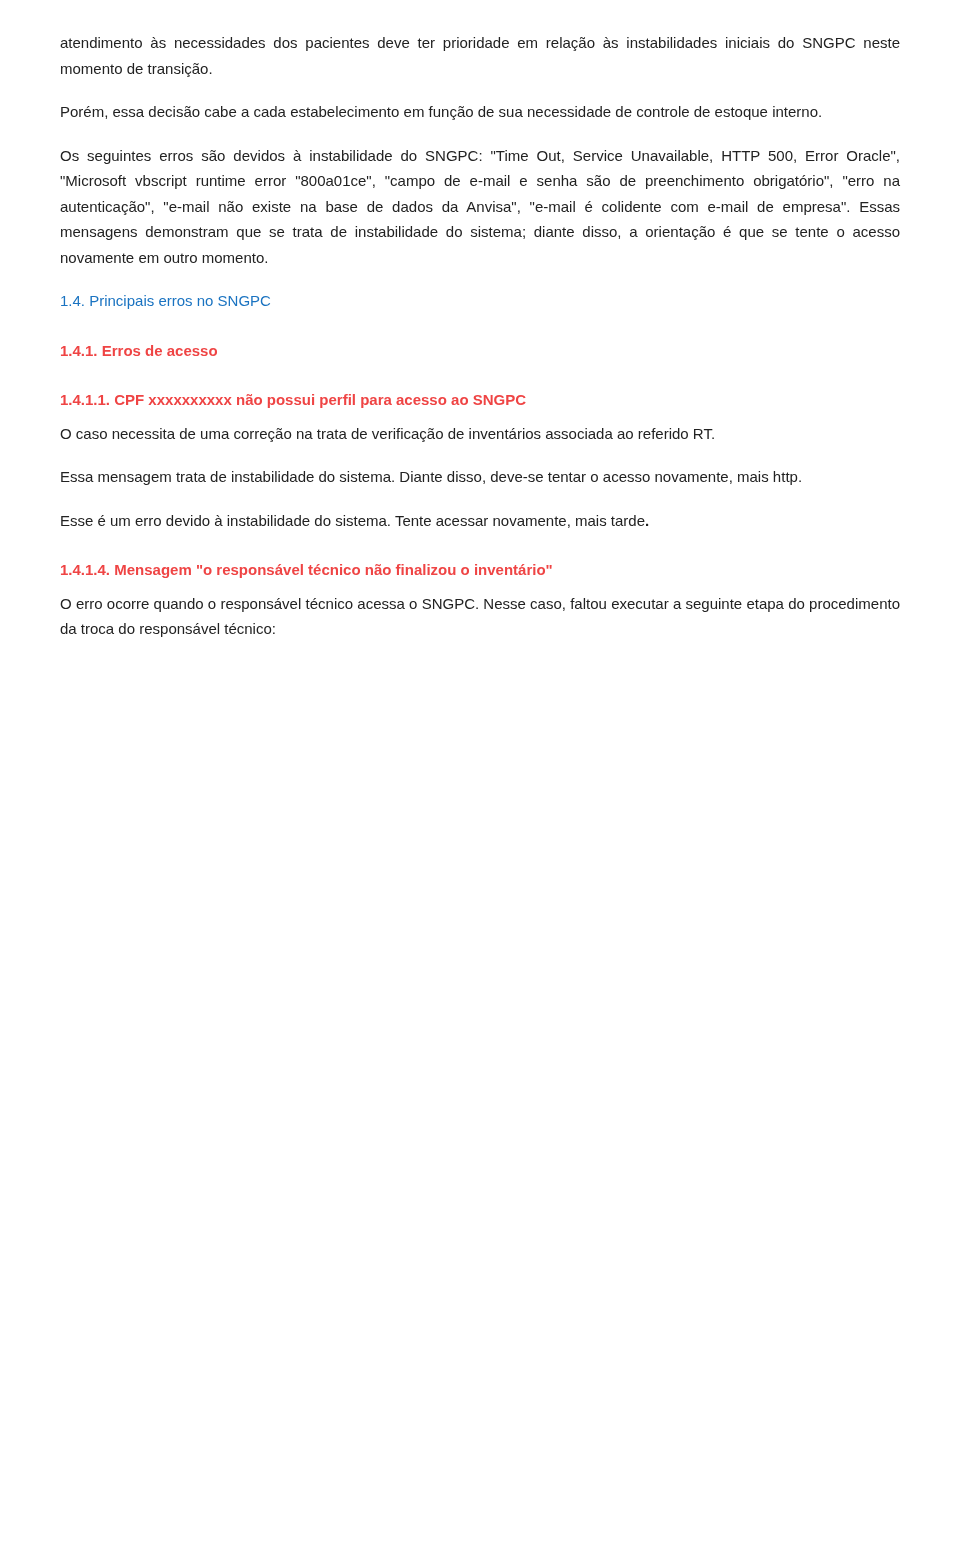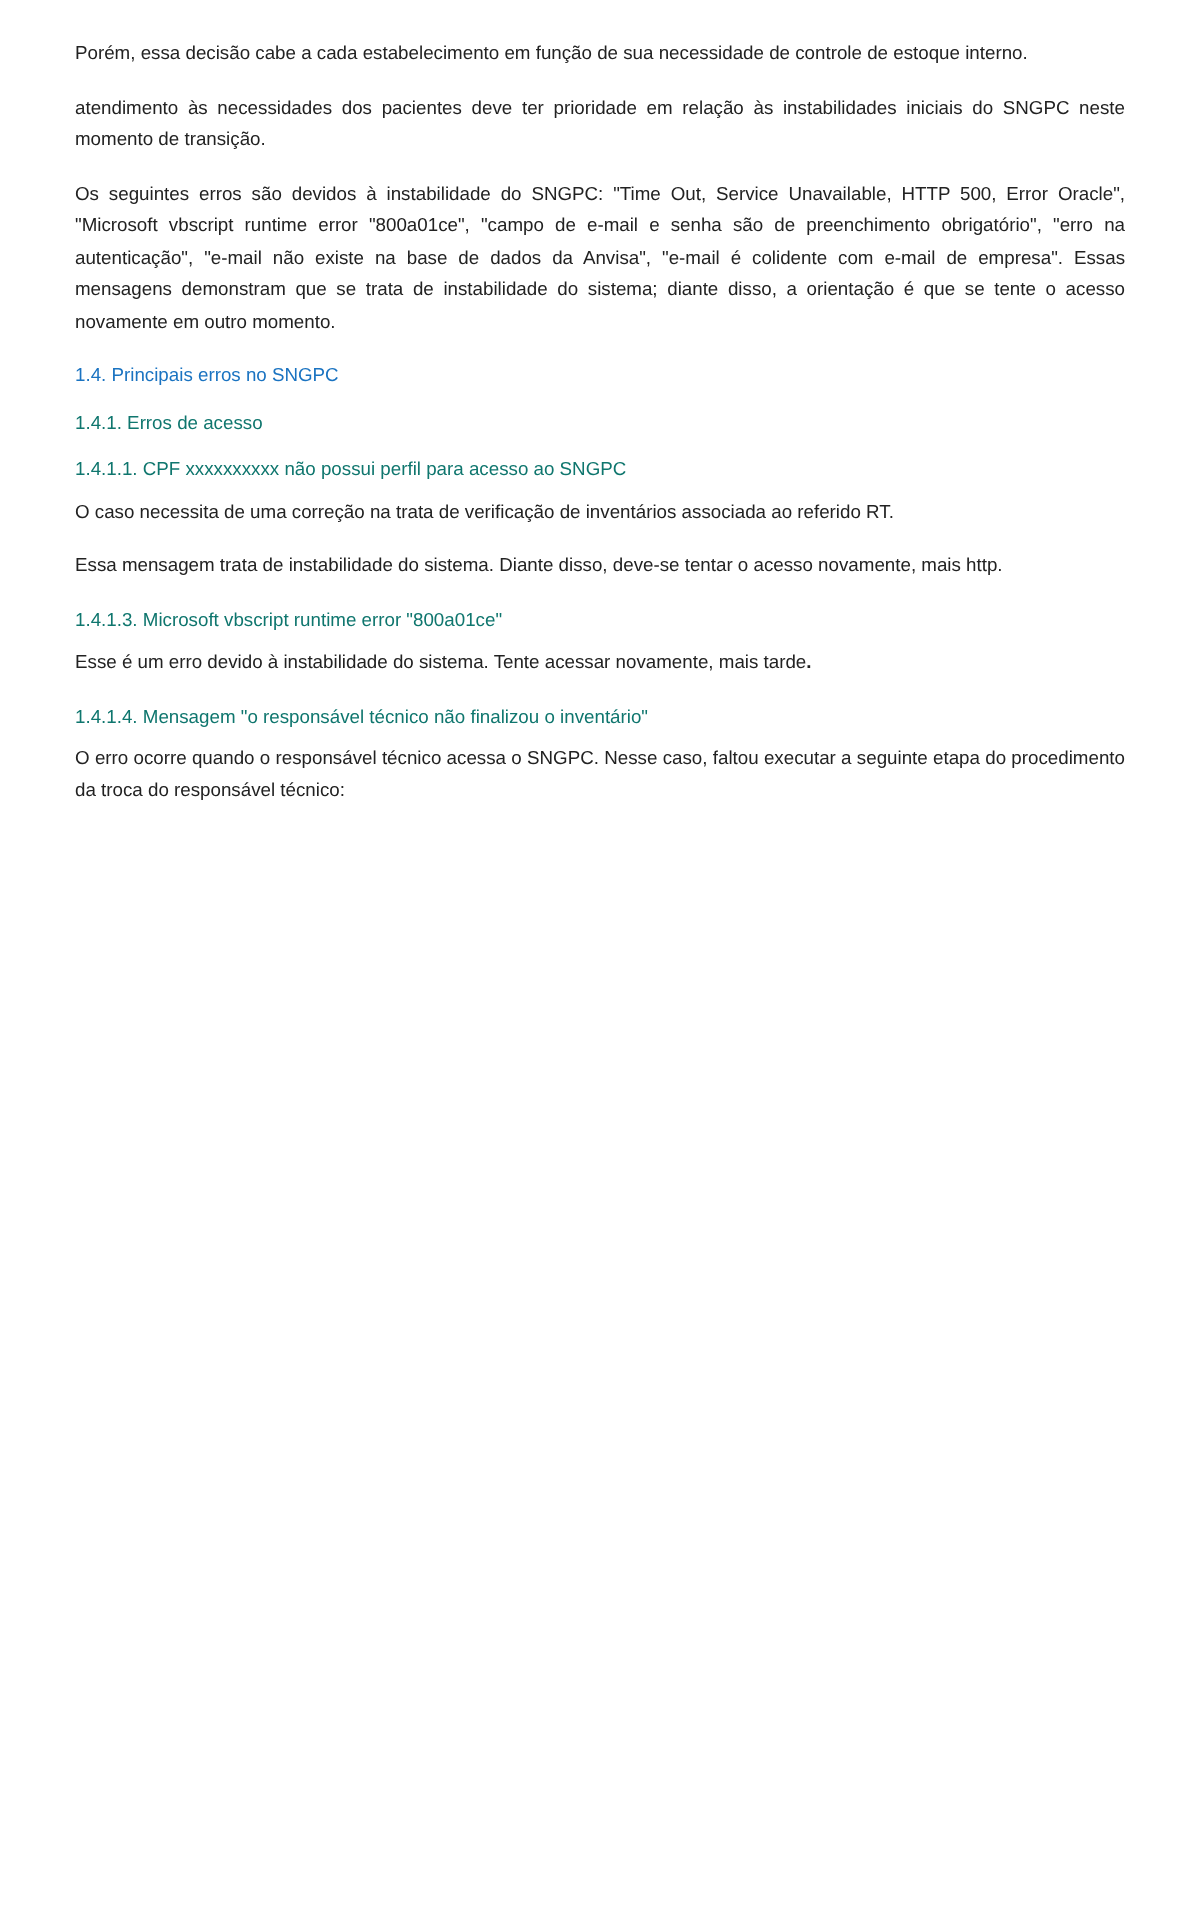--- a/index.html
+++ b/index.html
@@ -28,41 +28,41 @@
     }
 
     .section-heading {
       color: #1a73c1;
       font-weight: normal;
       margin-bottom: 10px;
       margin-top: 10px;
     }
 
     .sub-heading {
-      color: #0f766e;
-      font-weight: normal;
+      color: #ef4444;
+      font-weight: bold;
       margin-bottom: 8px;
-      margin-top: 12px;
+      margin-top: 24px;
     }
 
     .bold-text {
       font-weight: bold;
     }
   </style>
 </head>
 <body>
 
 <div class="content-block">
 
   <p class="paragraph">
-    <span>Porém, essa decisão cabe a cada estabelecimento em função de sua necessidade de controle de estoque interno.</span>
+    <span>atendimento às necessidades dos pacientes deve ter prioridade em relação às instabilidades iniciais do SNGPC neste momento de transição.</span>
   </p>
 
   <p class="paragraph">
-    <span>atendimento às necessidades dos pacientes deve ter prioridade em relação às instabilidades iniciais do SNGPC neste momento de transição.</span>
+    <span>Porém, essa decisão cabe a cada estabelecimento em função de sua necessidade de controle de estoque interno.</span>
   </p>
 
   <p class="paragraph">
     <span>Os seguintes erros são devidos à instabilidade do SNGPC: </span><span>"Time Out, <span>Service</span> Unavailable, HTTP 500, Error Oracle", "Microsoft vbscript runtime error "800a01ce", "campo de e-mail e senha são de preenchimento obrigatório", "erro na autenticação", "e-mail não existe na base de dados da Anvisa", "e-mail é colidente com e-mail de empresa".</span> Essas mensagens demonstram que se trata de instabilidade do sistema; diante disso, a orientação é que se tente o acesso novamente em outro momento.
   </p>
 
   <p class="section-heading">
     <span>1.4. Principais erros no SNGPC</span>
   </p>
 
@@ -76,23 +76,20 @@
 
   <p class="paragraph">
     <span>O caso necessita de uma correção na trata de verificação de inventários associada ao referido RT.</span>
   </p>
 
 
   <p class="paragraph">
     <span>Essa mensagem trata de instabilidade do sistema. Diante disso, deve-se tentar o acesso novamente, mais http.</span>
   </p>
 
-  <p class="sub-heading">
-    <span>1.4.1.3. Microsoft vbscript runtime error "800a01ce"</span>
-  </p>
 
   <p class="paragraph">
     <span>Esse é um erro devido à instabilidade do sistema. Tente acessar novamente, mais tarde</span><span class="bold-text">.</span>
   </p>
 
   <p class="sub-heading">
     <span>1.4.1.4. Mensagem "o responsável técnico não finalizou o inventário"</span>
   </p>
 
   <p class="paragraph">

